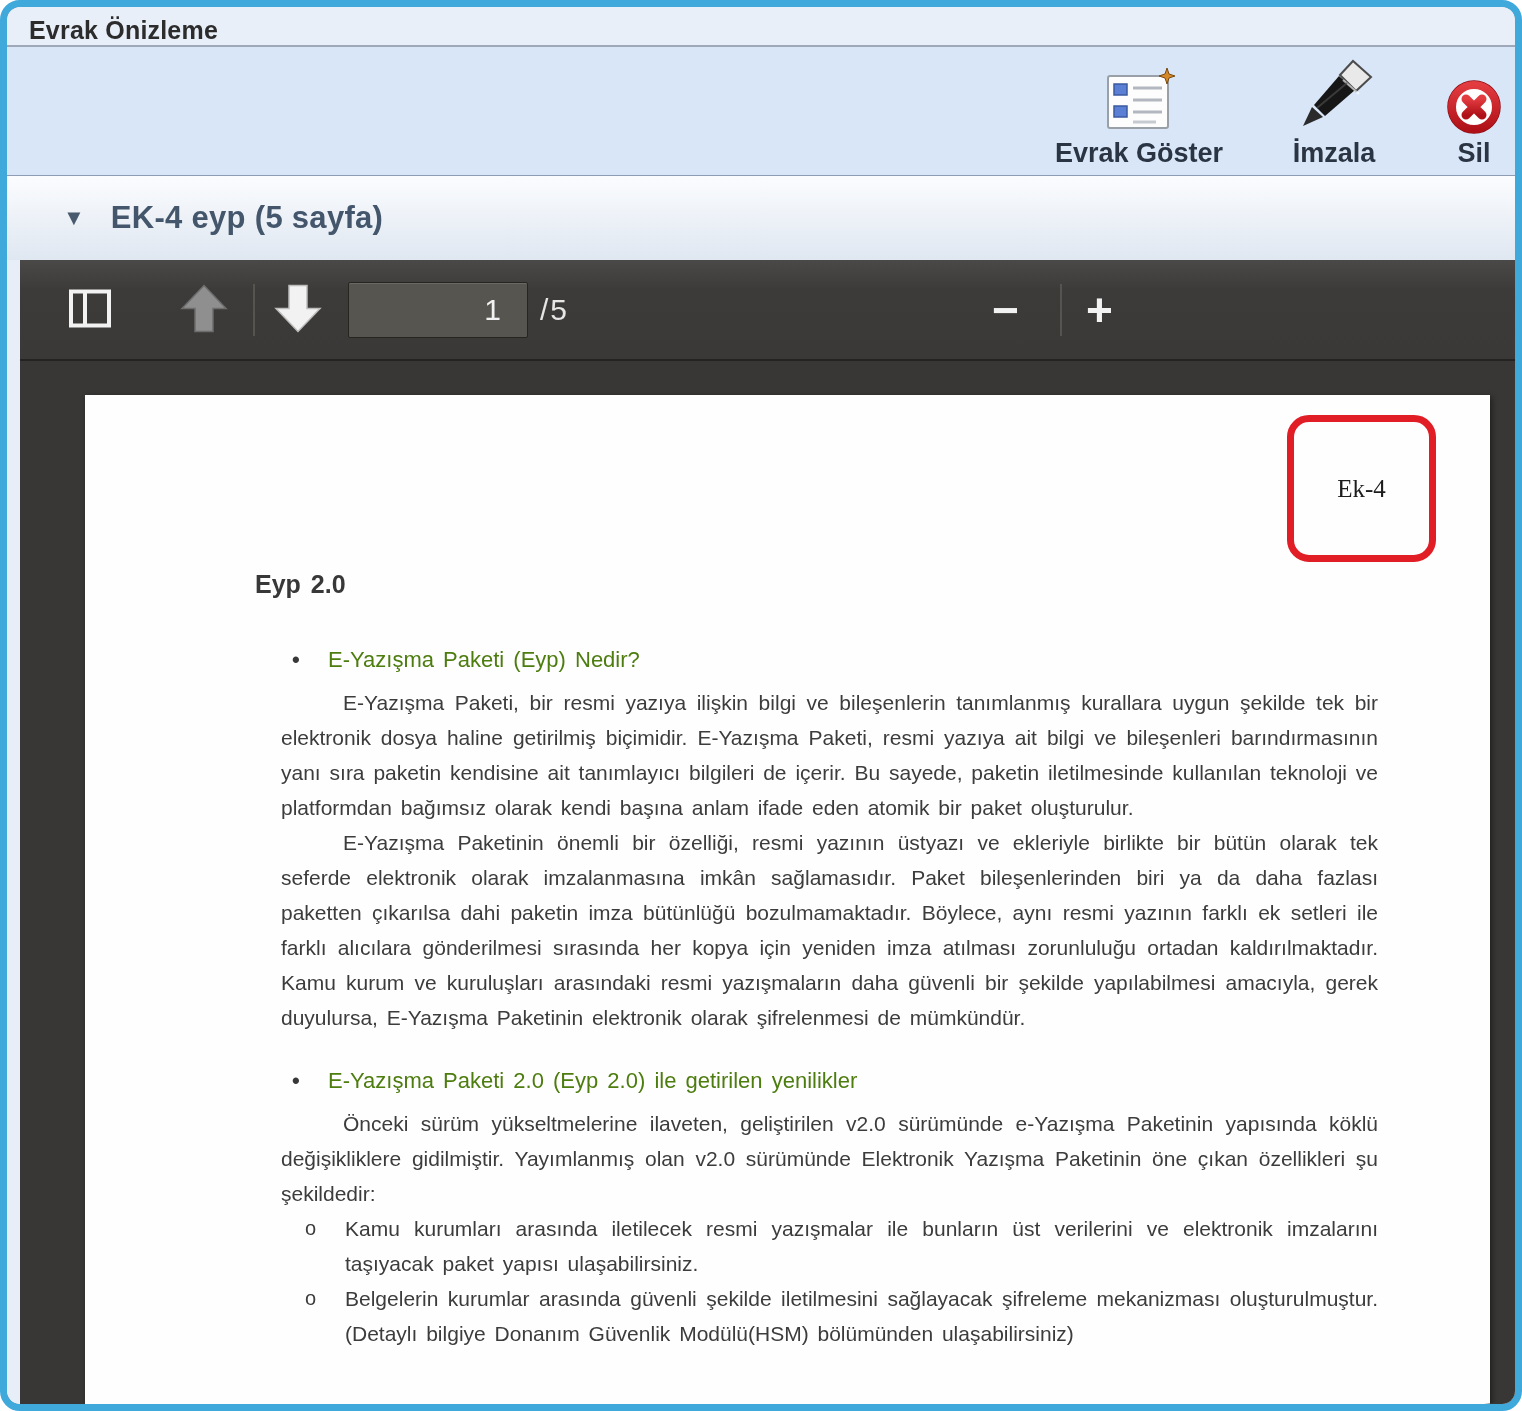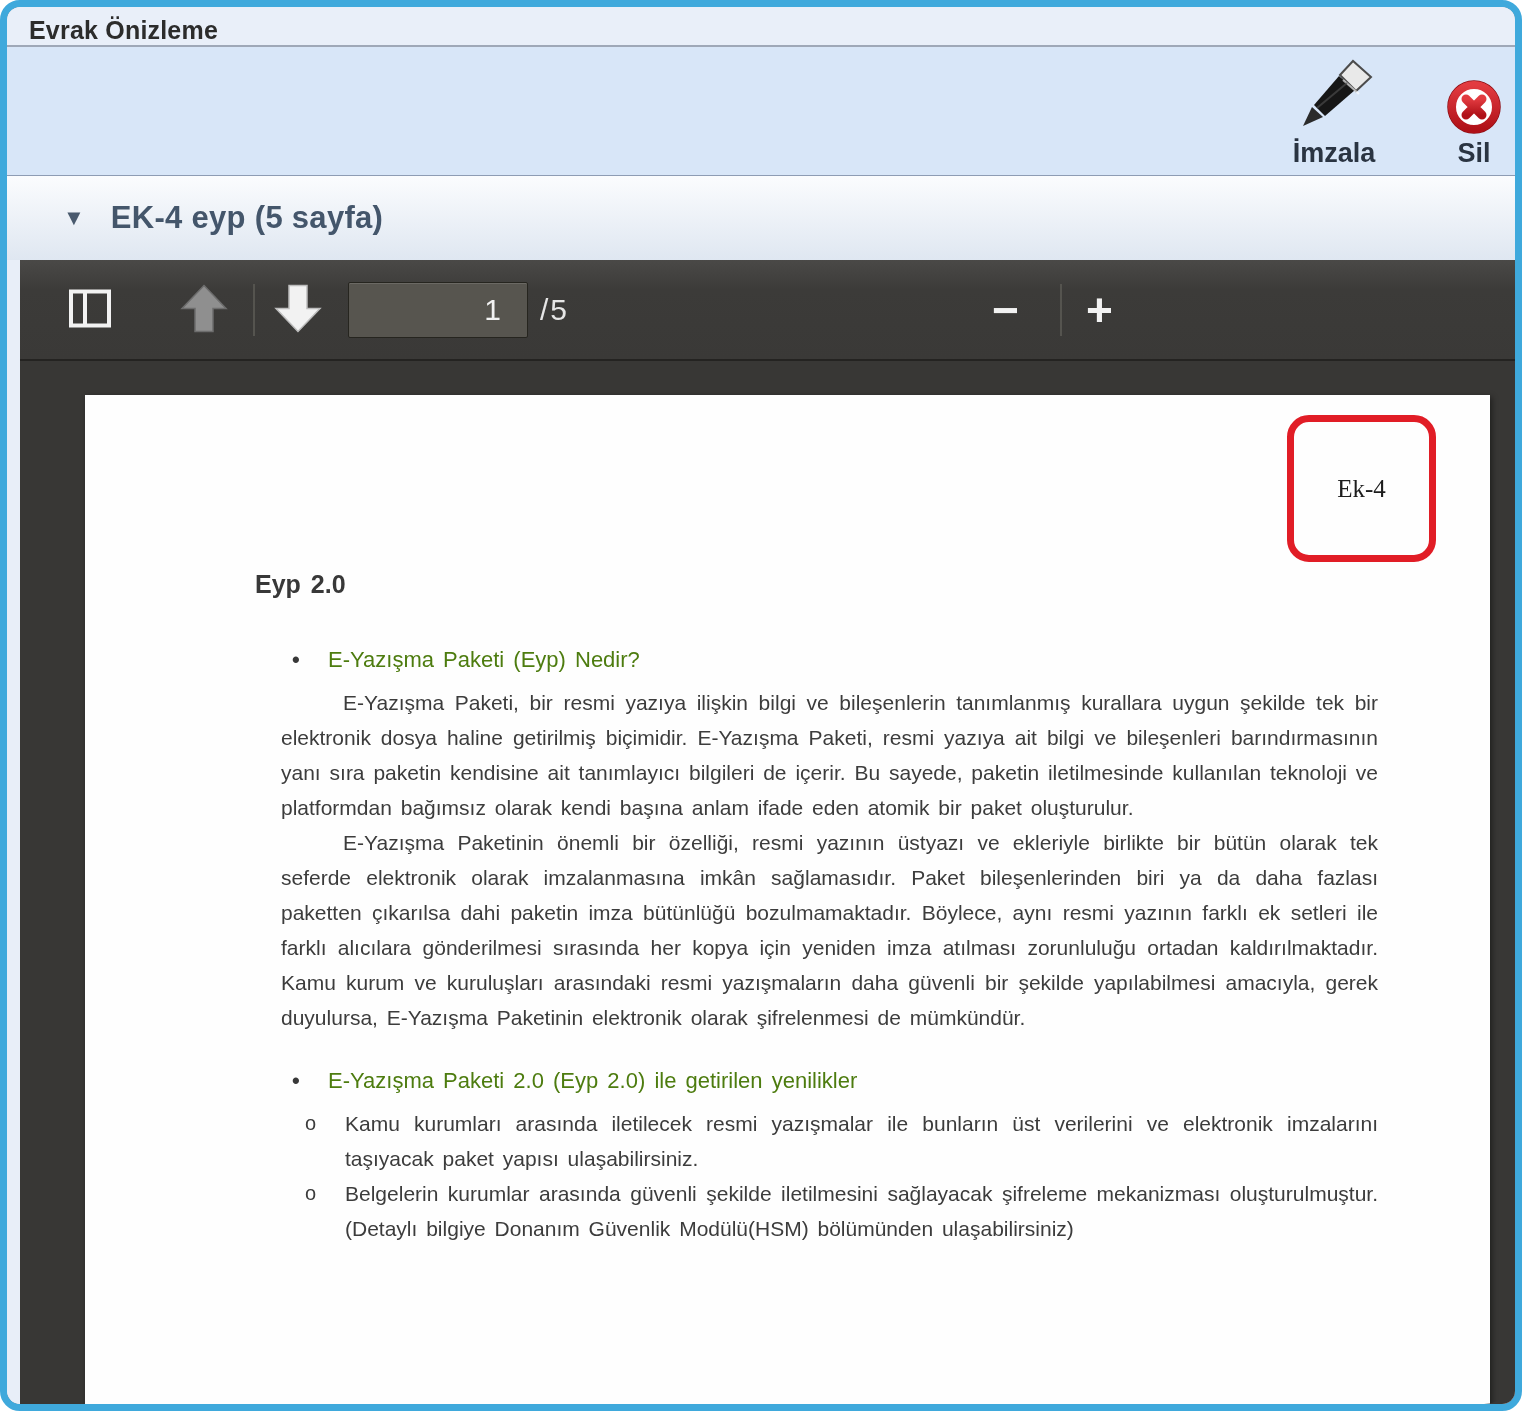--- a/index.html
+++ b/index.html
@@ -70,20 +70,35 @@
 <body>
 
 <div id="app">
 
   <div class="titlebar">
     <span class="wtitle">Evrak Önizleme</span>
   </div>
 
   <div class="toolbar">
 
+    <div class="tbtn">
+      <span class="ticon">
+        <svg width="76" height="70" viewBox="0 0 76 70">
+          <rect x="7" y="10" width="60" height="52" rx="2" fill="#fdfdfd" stroke="#9aa0a8" stroke-width="2"></rect>
+          <rect x="13" y="18" width="13" height="11" fill="#5b7fd4" stroke="#3a5aa0" stroke-width="1.5"></rect>
+          <rect x="13" y="40" width="13" height="11" fill="#5b7fd4" stroke="#3a5aa0" stroke-width="1.5"></rect>
+          <line x1="32" y1="22" x2="61" y2="22" stroke="#b3b8c0" stroke-width="3"></line>
+          <line x1="32" y1="34" x2="61" y2="34" stroke="#b3b8c0" stroke-width="3"></line>
+          <line x1="32" y1="46" x2="61" y2="46" stroke="#b3b8c0" stroke-width="3"></line>
+          <line x1="32" y1="56" x2="55" y2="56" stroke="#c6cad1" stroke-width="3"></line>
+          <path d="M66 2 L68 8 L74 10 L68 12 L66 18 L64 12 L58 10 L64 8 Z" fill="#d4882a" stroke="#7c4a10" stroke-width="1"></path>
+        </svg>
+      </span>
+      <span class="tlabel">Evrak Göster</span>
+    </div>
 
     <div class="tbtn">
       <span class="ticon">
         <svg width="86" height="80" viewBox="0 0 86 80">
           <polygon points="12,70 21,51 32,61" fill="#2b2b2b"></polygon>
           <polygon points="23,49 48,20 64,34 34,60" fill="#161616"></polygon>
           <polygon points="49,19 62,5 80,21 65,35" fill="#e9e9e9" stroke="#4c4c4c" stroke-width="2"></polygon>
           <line x1="52" y1="24" x2="68" y2="38" stroke="#ffffff" stroke-width="2" opacity="0.6"></line>
           <line x1="26" y1="52" x2="56" y2="27" stroke="#4a4a4a" stroke-width="2" opacity="0.7"></line>
         </svg>
@@ -166,20 +181,21 @@
               <span class="bmark">•</span>
               <span class="bhead">E-Yazışma Paketi (Eyp) Nedir?</span>
             </div>
             <p class="para">E-Yazışma Paketi, bir resmi yazıya ilişkin bilgi ve bileşenlerin tanımlanmış kurallara uygun şekilde tek bir elektronik dosya haline getirilmiş biçimidir. E-Yazışma Paketi, resmi yazıya ait bilgi ve bileşenleri barındırmasının yanı sıra paketin kendisine ait tanımlayıcı bilgileri de içerir. Bu sayede, paketin iletilmesinde kullanılan teknoloji ve platformdan bağımsız olarak kendi başına anlam ifade eden atomik bir paket oluşturulur.</p>
             <p class="para">E-Yazışma Paketinin önemli bir özelliği, resmi yazının üstyazı ve ekleriyle birlikte bir bütün olarak tek seferde elektronik olarak imzalanmasına imkân sağlamasıdır. Paket bileşenlerinden biri ya da daha fazlası paketten çıkarılsa dahi paketin imza bütünlüğü bozulmamaktadır. Böylece, aynı resmi yazının farklı ek setleri ile farklı alıcılara gönderilmesi sırasında her kopya için yeniden imza atılması zorunluluğu ortadan kaldırılmaktadır. Kamu kurum ve kuruluşları arasındaki resmi yazışmaların daha güvenli bir şekilde yapılabilmesi amacıyla, gerek duyulursa, E-Yazışma Paketinin elektronik olarak şifrelenmesi de mümkündür.</p>
 
             <div class="brow gap-top">
               <span class="bmark">•</span>
               <span class="bhead">E-Yazışma Paketi 2.0 (Eyp 2.0) ile getirilen yenilikler</span>
             </div>
+            <p class="para">Önceki sürüm yükseltmelerine ilaveten, geliştirilen v2.0 sürümünde e-Yazışma Paketinin yapısında köklü değişikliklere gidilmiştir. Yayımlanmış olan v2.0 sürümünde Elektronik Yazışma Paketinin öne çıkan özellikleri şu şekildedir:</p>
 
             <div class="srow">
               <span class="smark">o</span>
               <span class="stext">Kamu kurumları arasında iletilecek resmi yazışmalar ile bunların üst verilerini ve elektronik imzalarını taşıyacak paket yapısı ulaşabilirsiniz.</span>
             </div>
             <div class="srow">
               <span class="smark">o</span>
               <span class="stext">Belgelerin kurumlar arasında güvenli şekilde iletilmesini sağlayacak şifreleme mekanizması oluşturulmuştur. (Detaylı bilgiye Donanım Güvenlik Modülü(HSM) bölümünden ulaşabilirsiniz)</span>
             </div>
           </div>

